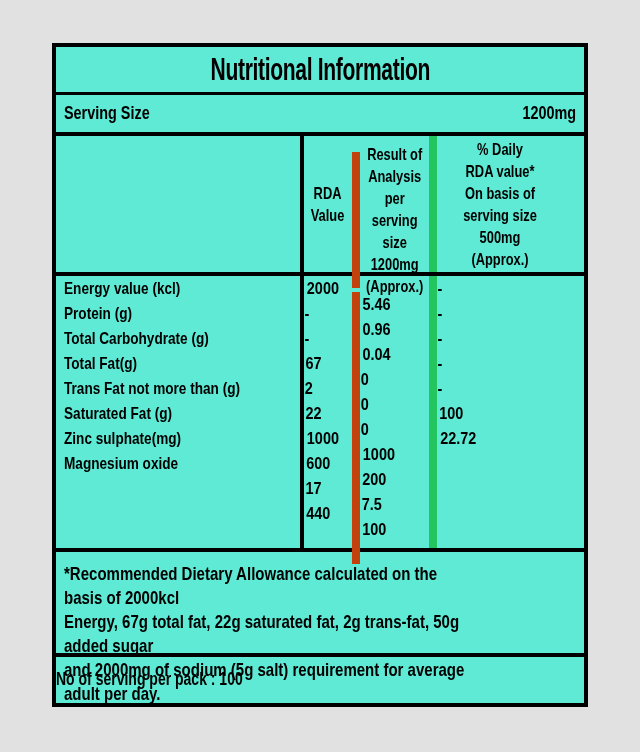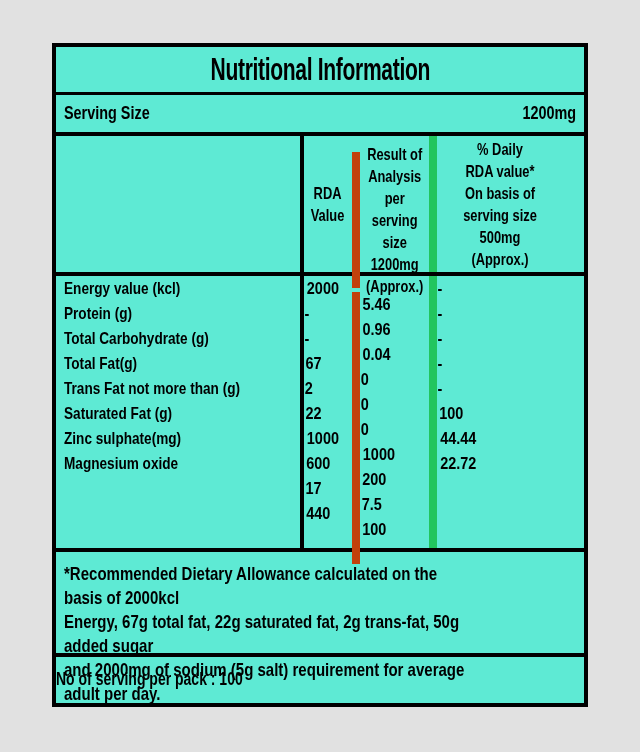--- a/index.html
+++ b/index.html
@@ -187,21 +187,20 @@
         <div class="bline num"><span class="cond">7.5</span></div>
         <div class="bline num"><span class="cond">100</span></div>
       </div>
     <div class="bcol w-daily" id="col-daily">
         <div class="bline num"><span class="cond">-</span></div>
         <div class="bline num"><span class="cond">-</span></div>
         <div class="bline num"><span class="cond">-</span></div>
         <div class="bline num"><span class="cond">-</span></div>
         <div class="bline num"><span class="cond">-</span></div>
         <div class="bline num"><span class="cond">100</span></div>
-        <div class="bline num"><span class="cond">44.44</span></div>
         <div class="bline num"><span class="cond">22.72</span></div>
       </div>
   </div>
 
   <div class="footnote-row">
     <span class="cond cond-left">*Recommended Dietary Allowance calculated on the basis of 2000kcl
 Energy, 67g total fat, 22g saturated fat, 2g trans-fat, 50g added sugar
 and 2000mg of sodium (5g salt) requirement for average adult per day.</span>
   </div>
 

